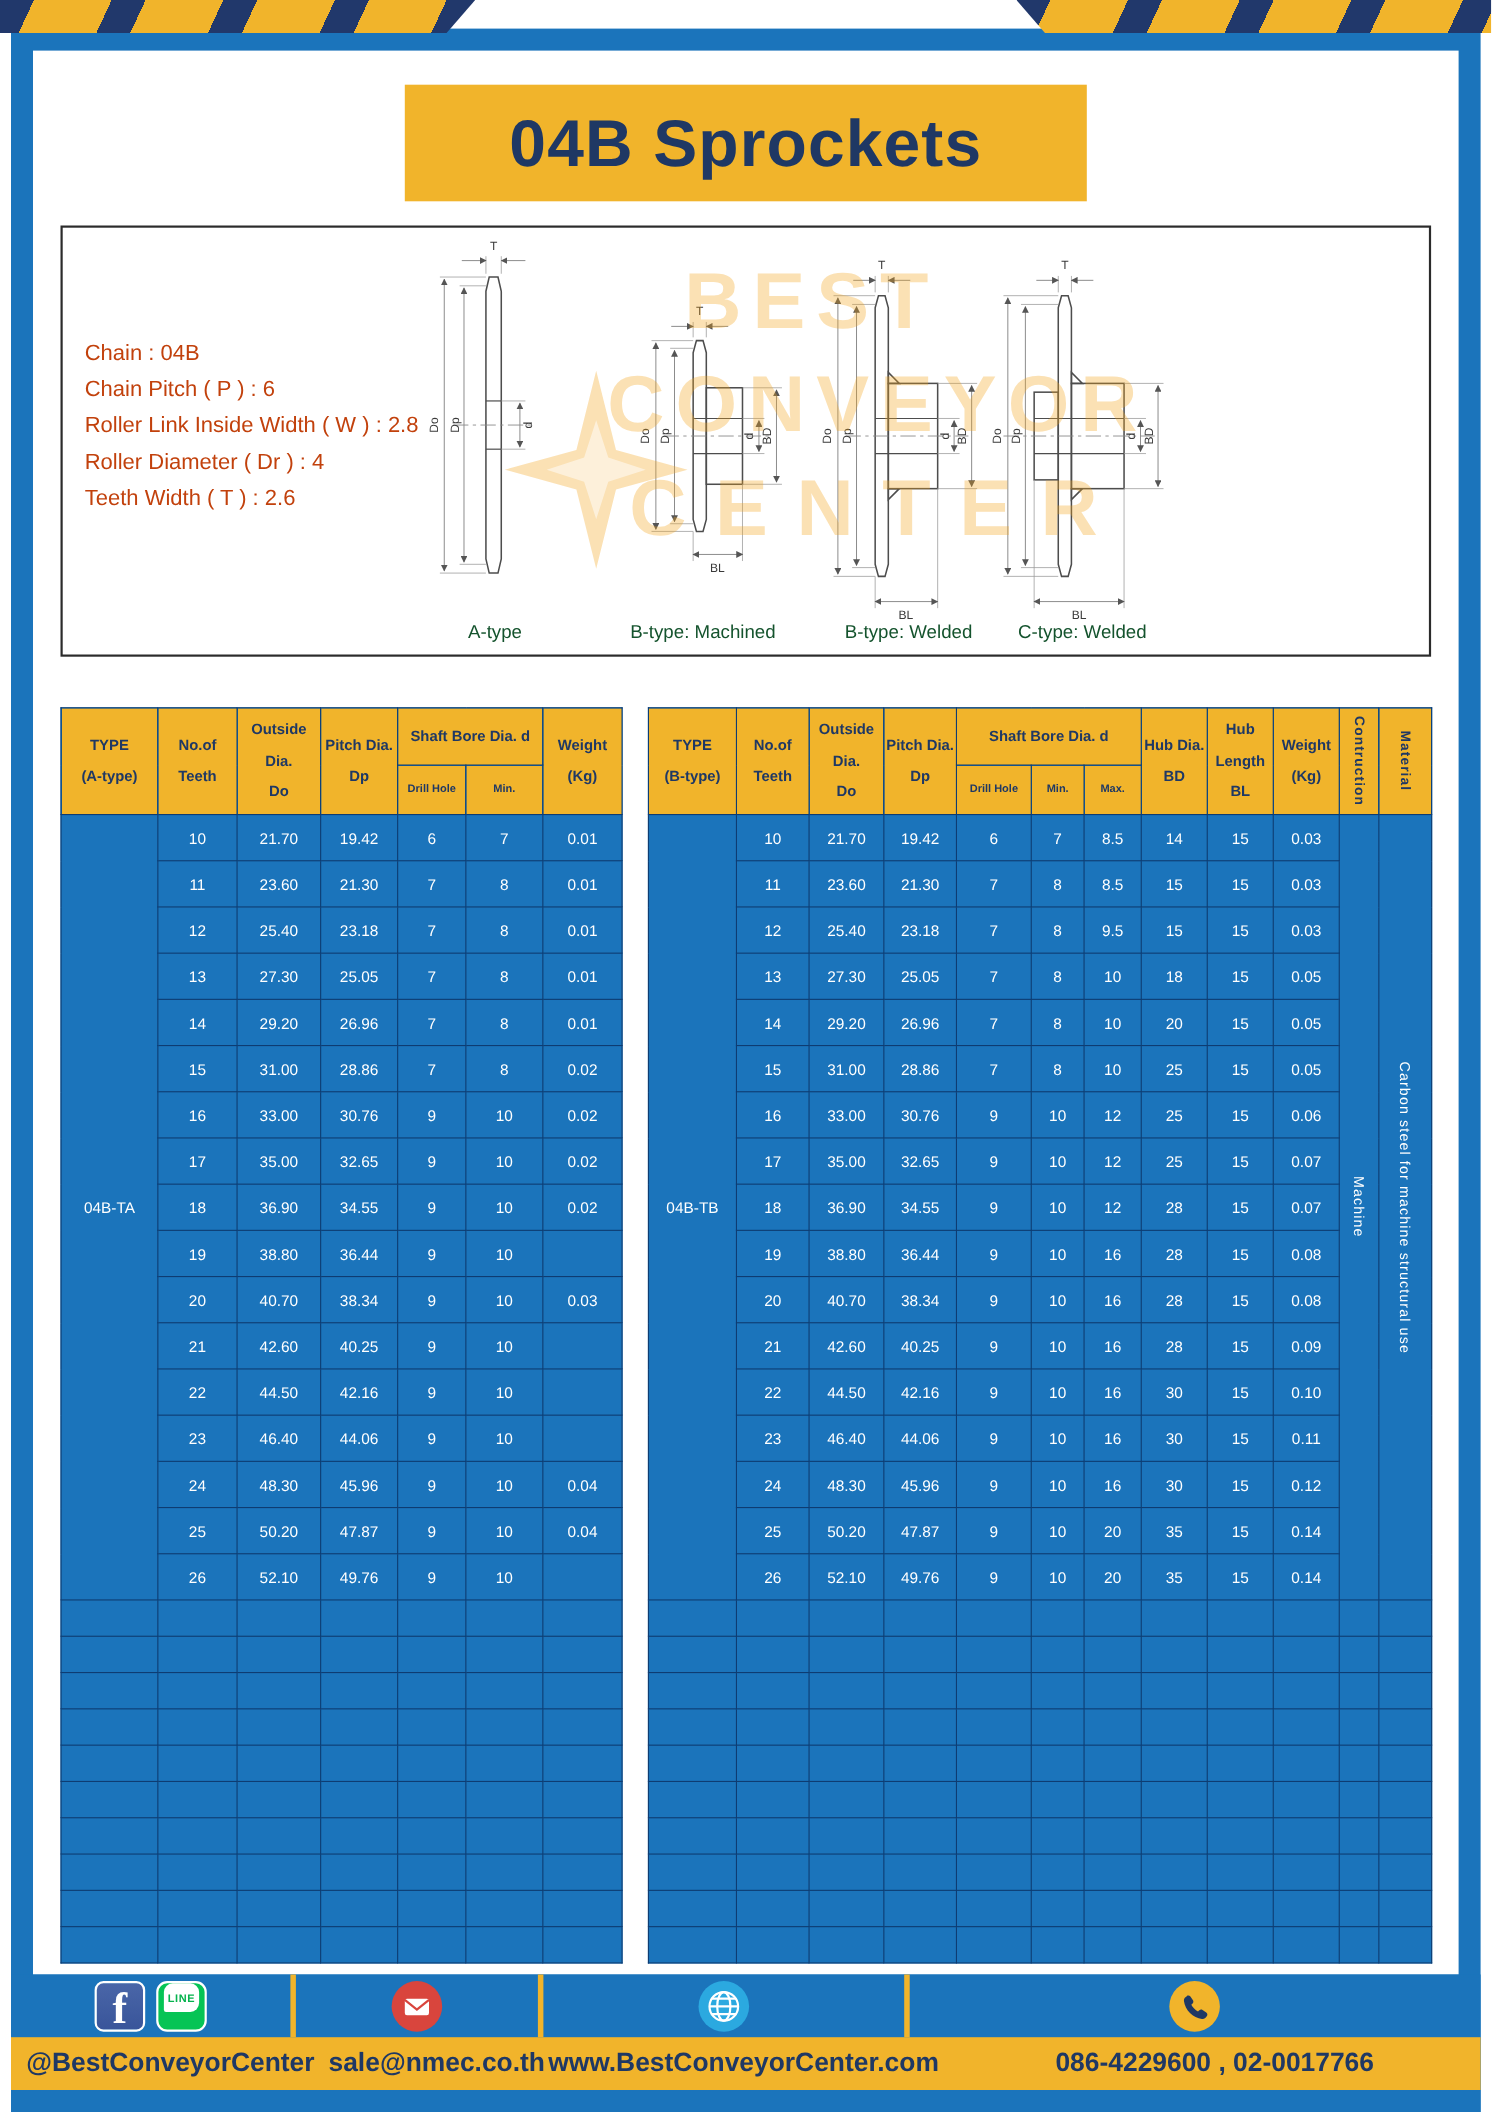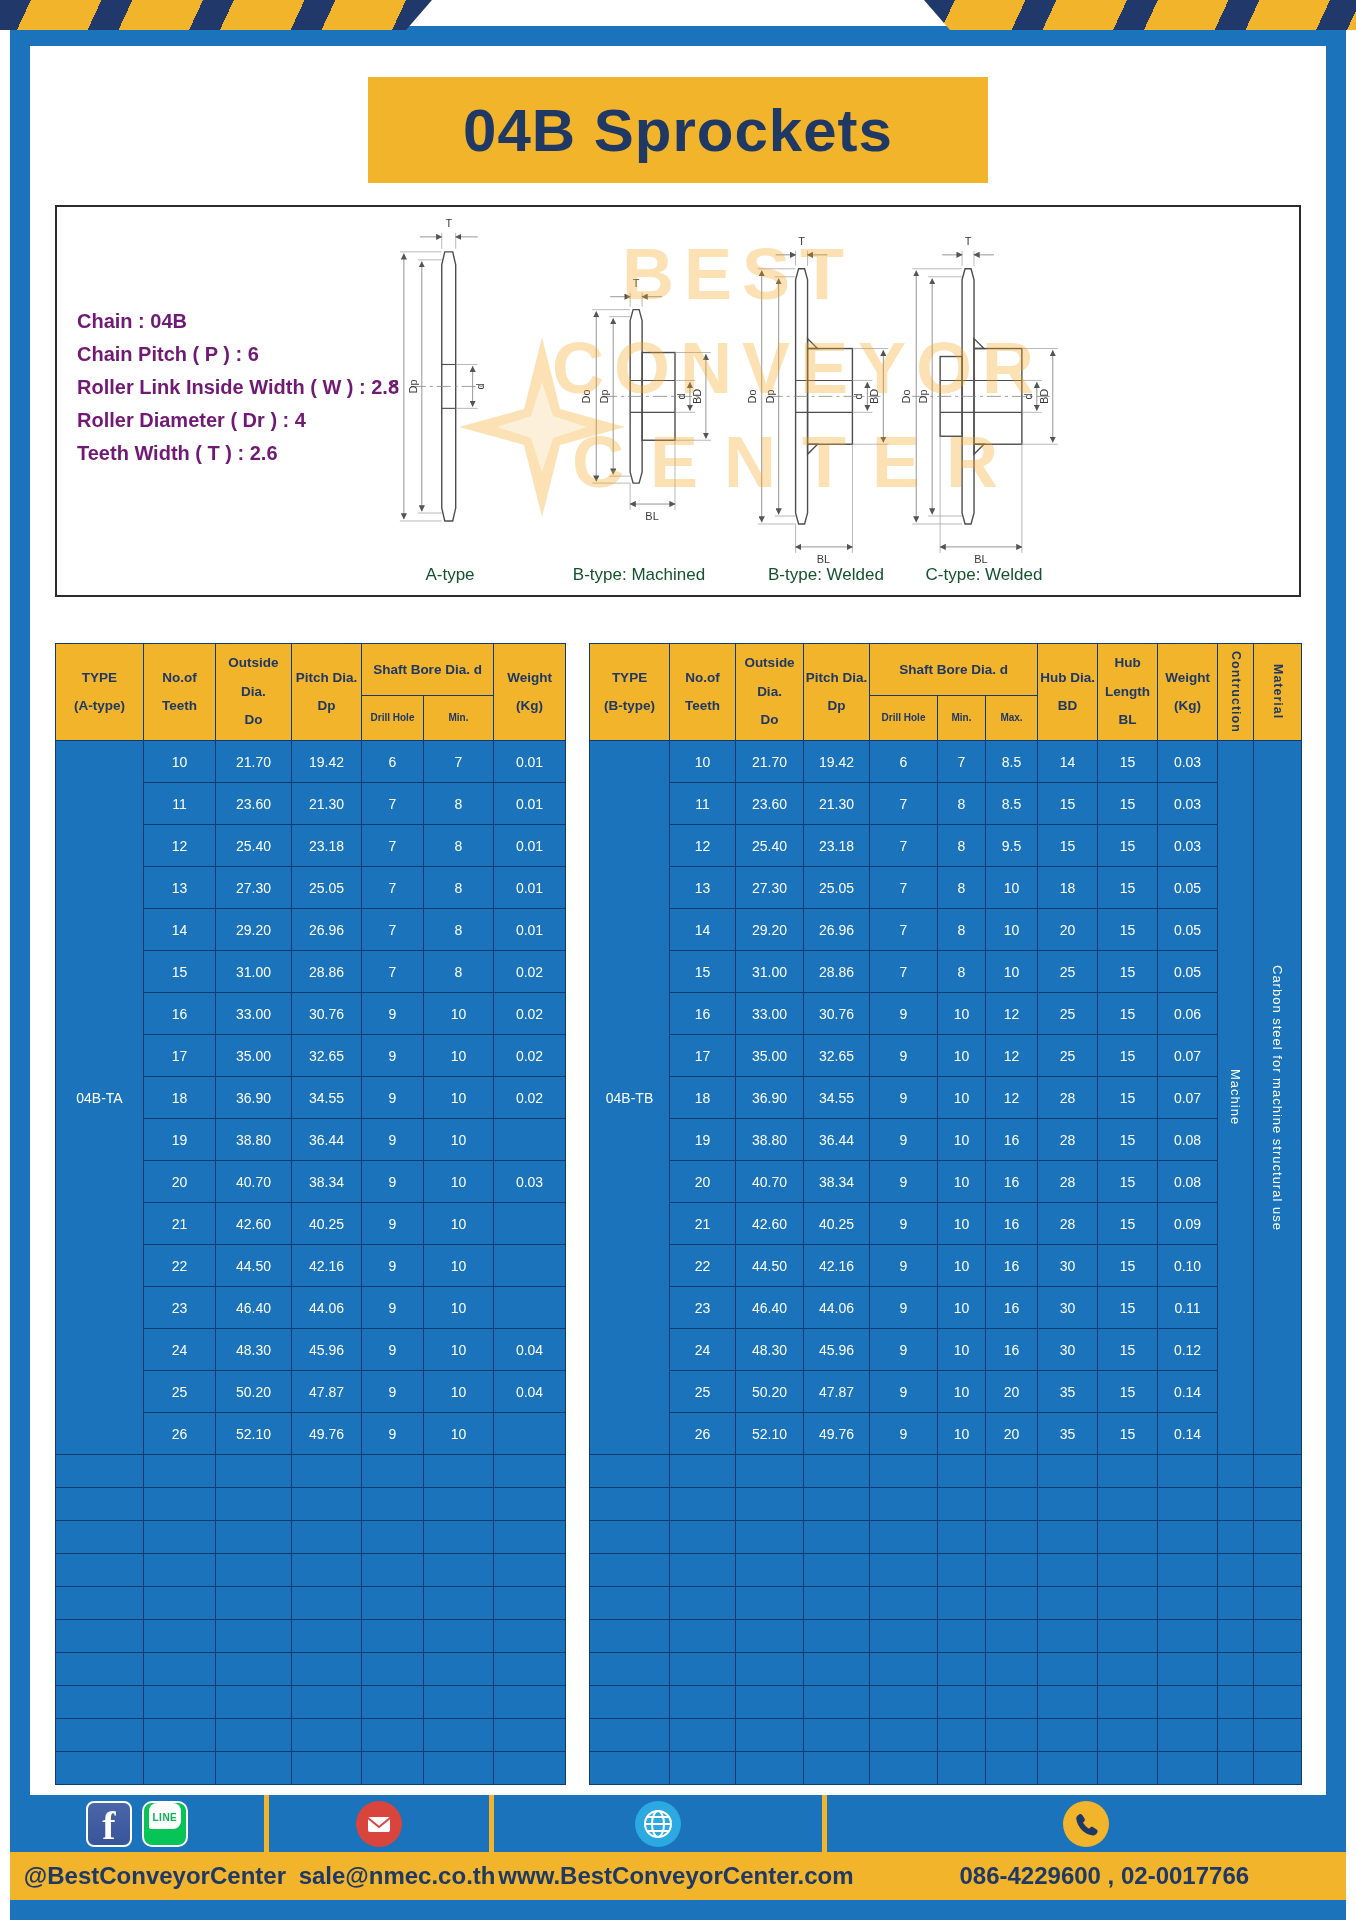--- a/index.html
+++ b/index.html
@@ -17,21 +17,21 @@
   .hazard.right { right:0; width:432px; clip-path:polygon(0 0,100% 0,100% 100%,26px 100%); }
 
   
   .title-banner { position:absolute; left:338px; top:31px; width:620px; height:106px; background:#F1B42B;
                   display:flex; align-items:center; justify-content:center; }
   .title-banner span { font-size:60px; font-weight:bold; color:#1F3864; letter-spacing:1px; }
 
   
   .diagram-box { position:absolute; left:25px; top:159px; width:1246px; height:392px; border:2px solid #2b2b2b; background:#fff; }
   .specs { position:absolute; left:20px; top:98px; z-index:3; }
-  .specs div { font-size:20px; font-weight:bold; color:#701a75; line-height:33px; white-space:nowrap; }
+  .specs div { font-size:20px; font-weight:normal; color:#c2410c; line-height:33px; white-space:nowrap; }
   .drawings { position:absolute; inset:0; z-index:1; }
   .oline { stroke:#4d4d4d; stroke-width:1.4; fill:none; }
   .bore  { stroke:#4d4d4d; stroke-width:1.1; }
   .dim   { stroke:#8a8a8a; stroke-width:0.9; fill:none; }
   .ext   { stroke:#9a9a9a; stroke-width:0.7; }
   .cl    { stroke:#888; stroke-width:0.8; stroke-dasharray:14 4 3 4; }
   .dimlabel { font-size:11px; fill:#3a3a3a; font-family:"Liberation Sans",sans-serif; }
   .dlabel { position:absolute; top:358px; width:220px; text-align:center; font-size:17px; color:#14532d; z-index:3; }
   .watermark { position:absolute; left:395px; top:20px; z-index:2; pointer-events:none; color:rgba(244,164,28,0.33); font-weight:bold; }
   .watermark .wline { font-size:72px; line-height:94px; letter-spacing:10px; margin-left:100px; }

